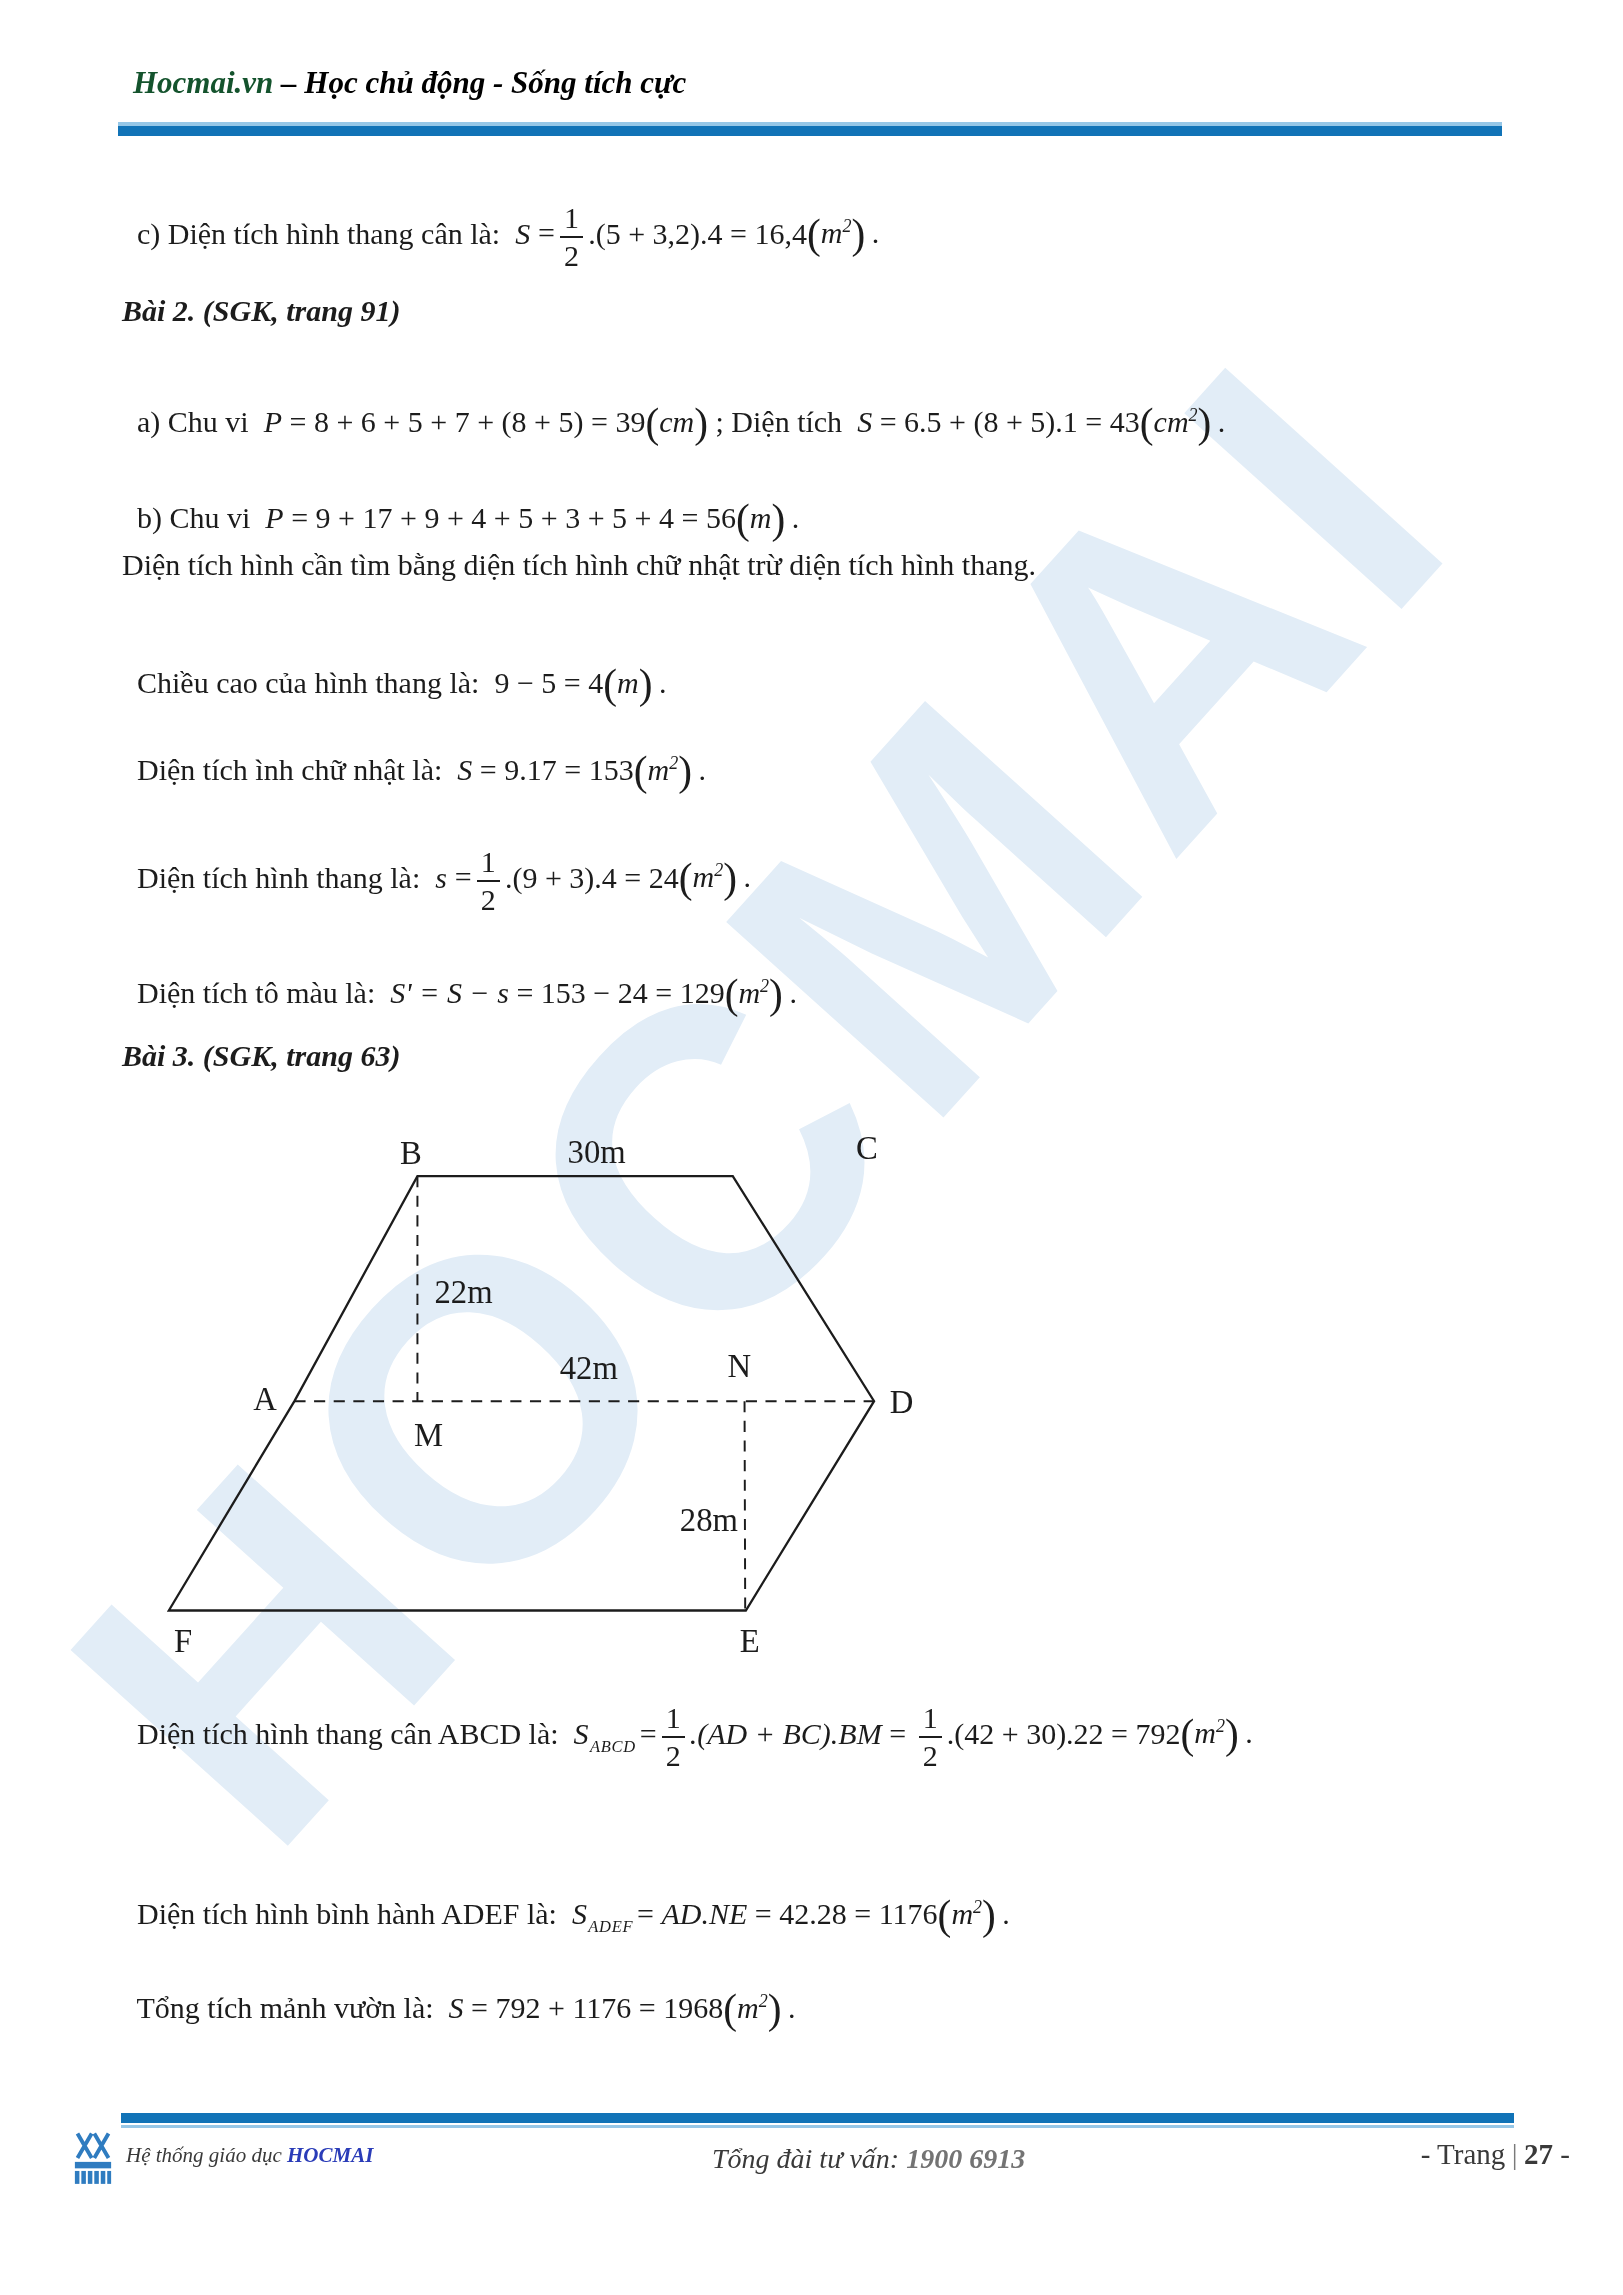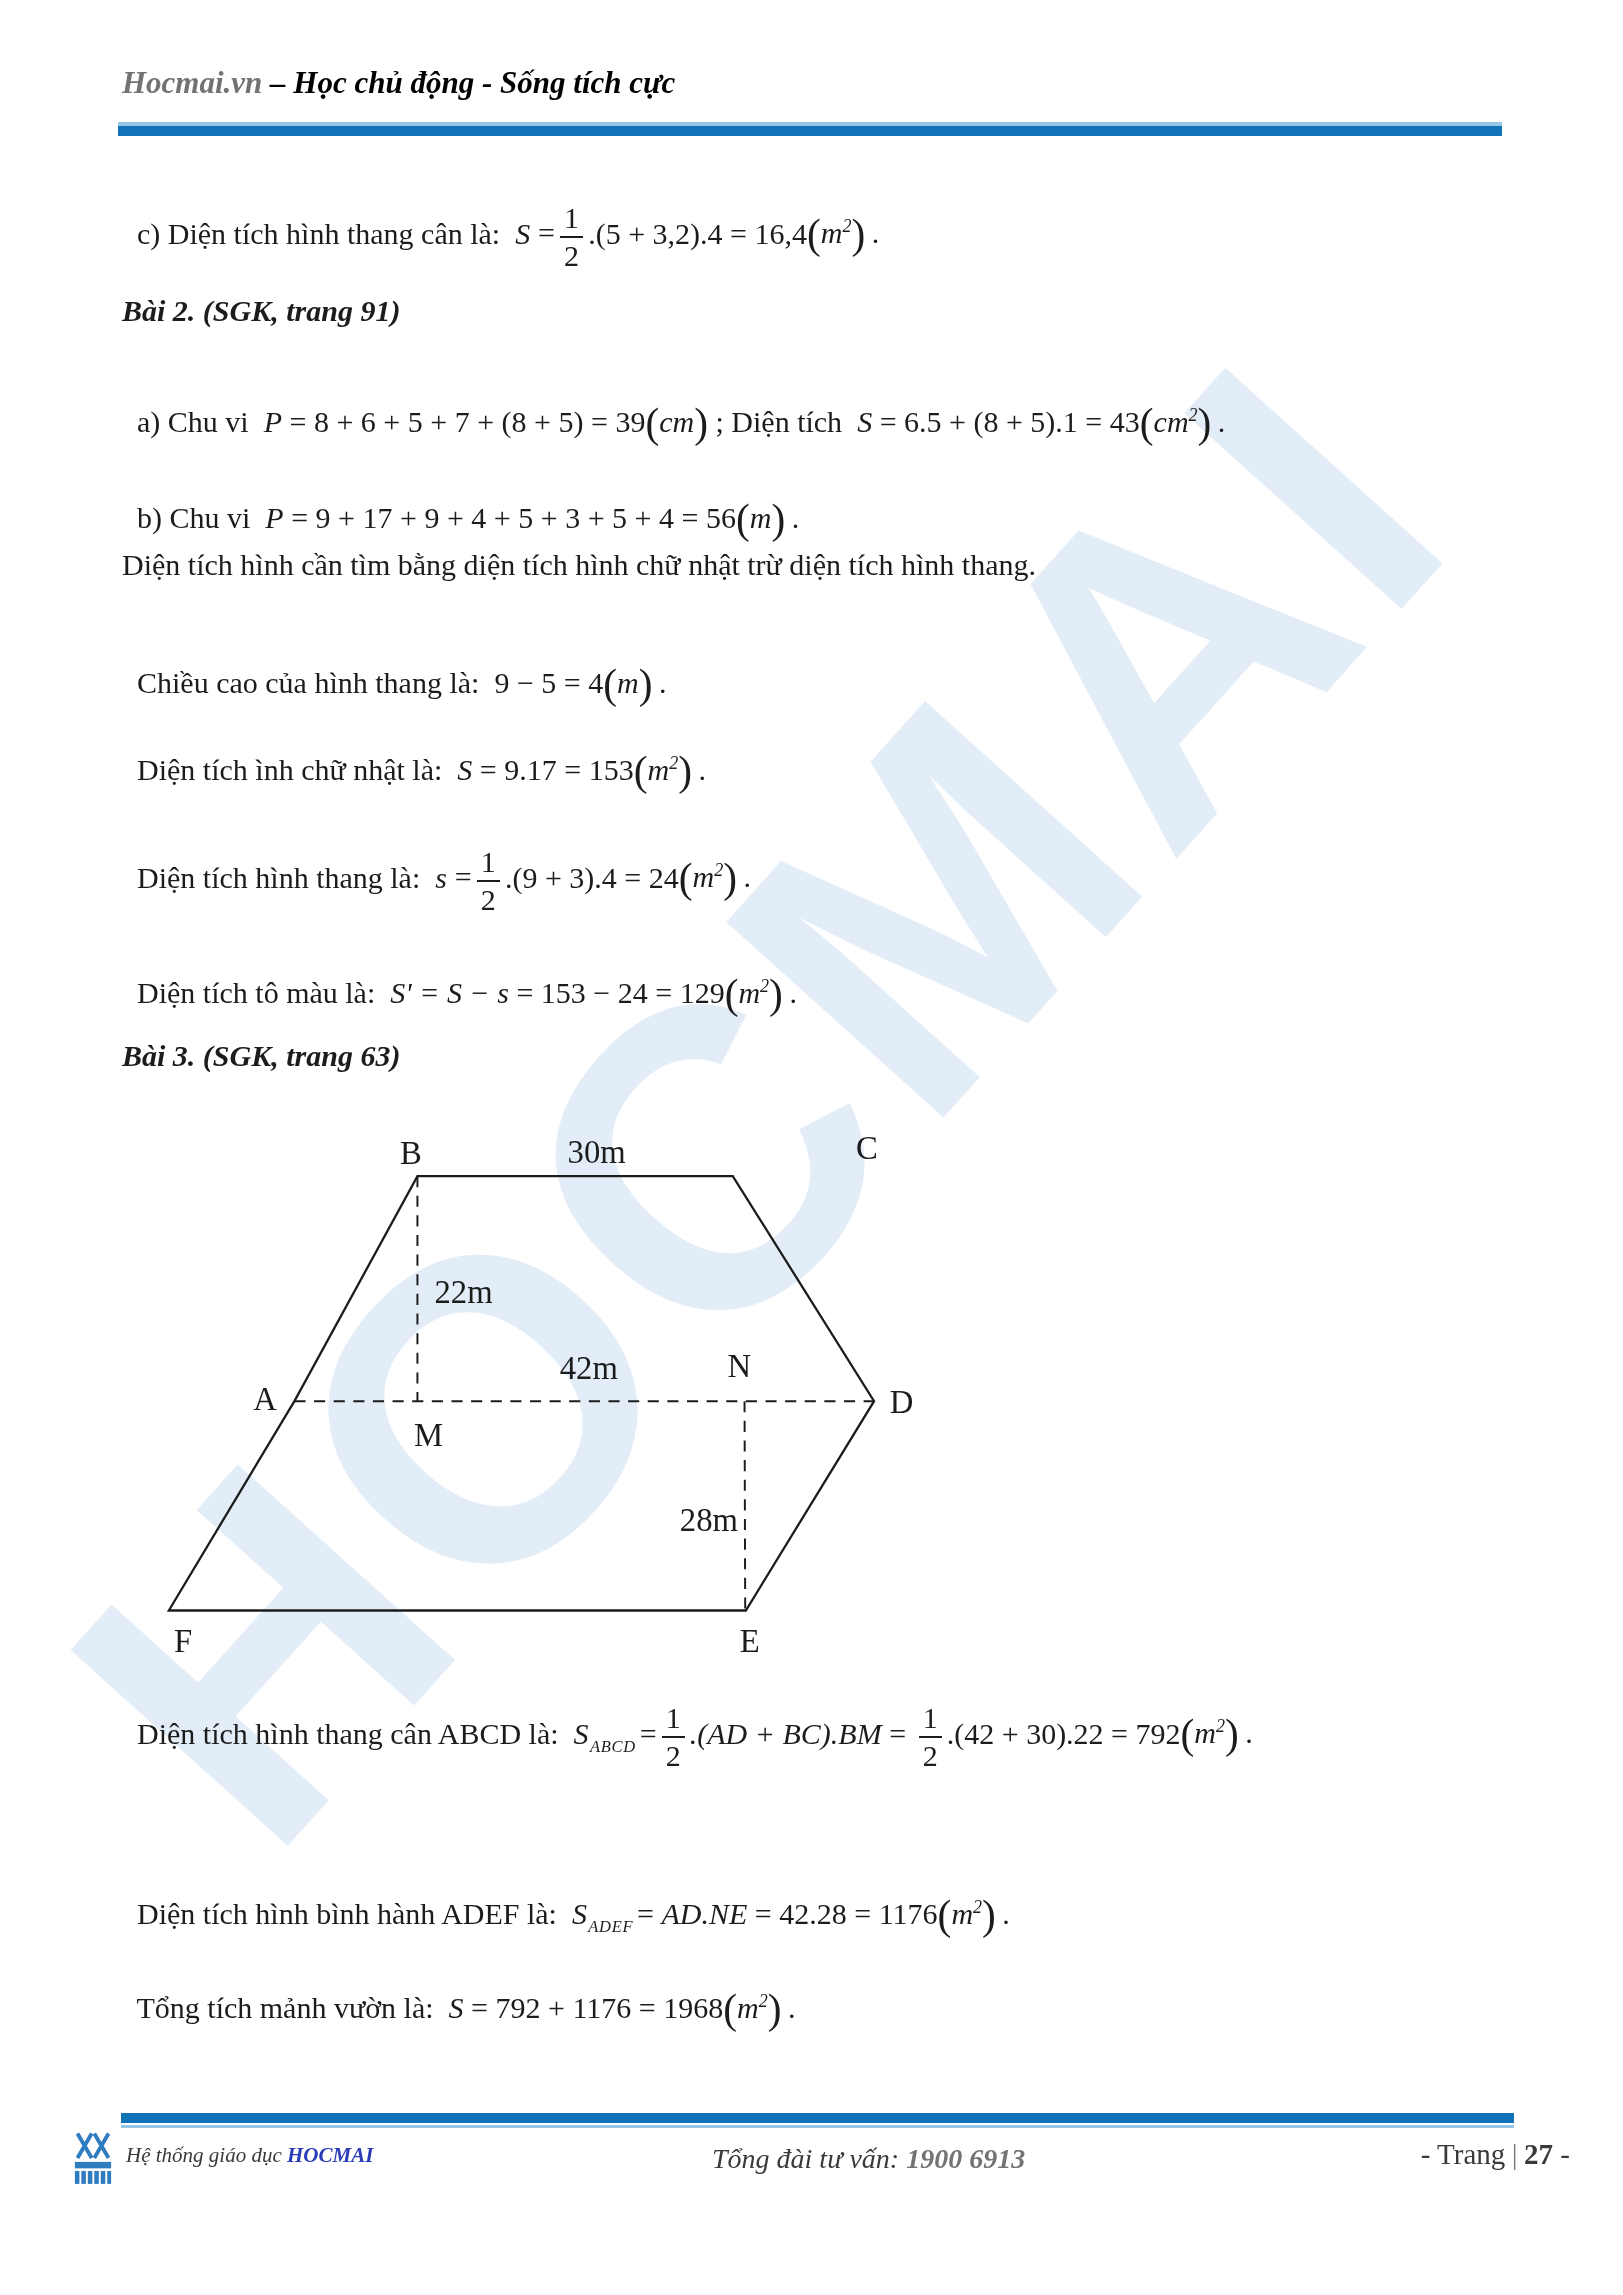--- a/index.html
+++ b/index.html
@@ -18,21 +18,21 @@
     position:absolute;left:-222px;top:857px;width:1963px;
     z-index:0;text-align:center;
     font-family:"Liberation Sans", sans-serif;
     font-weight:bold;font-size:425px;letter-spacing:11.8px;
     color:#e2edf7;
     transform:rotate(-48deg);
     user-select:none;
   }
   
   .header-line{left:122px;top:65px;font-size:31px;font-weight:bold;font-style:italic;white-space:pre;}
-  .brand{color:#737373;}
+  .brand{color:#14532d;margin-left:11px;}
   .slogan{color:#000000;}
   .rule{left:118px;width:1384px;}
   .rule-light{background:#96c7e7;height:3.9px;}
   .rule-dark{background:#1173b7;height:9.8px;}
   
   .line{
     left:122px;
     font-size:30px;line-height:1.15;white-space:pre;
   }
   .sec-title{font-weight:bold;font-style:italic;}

